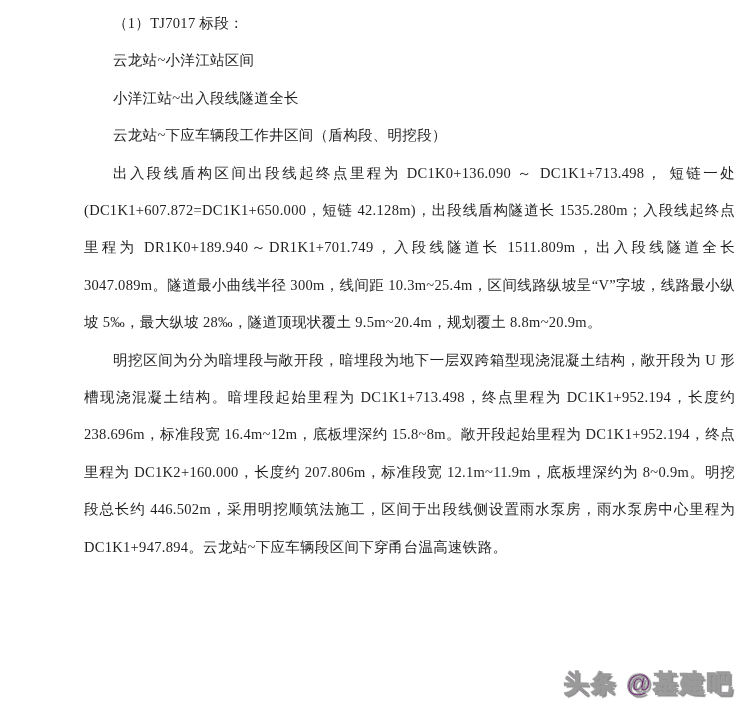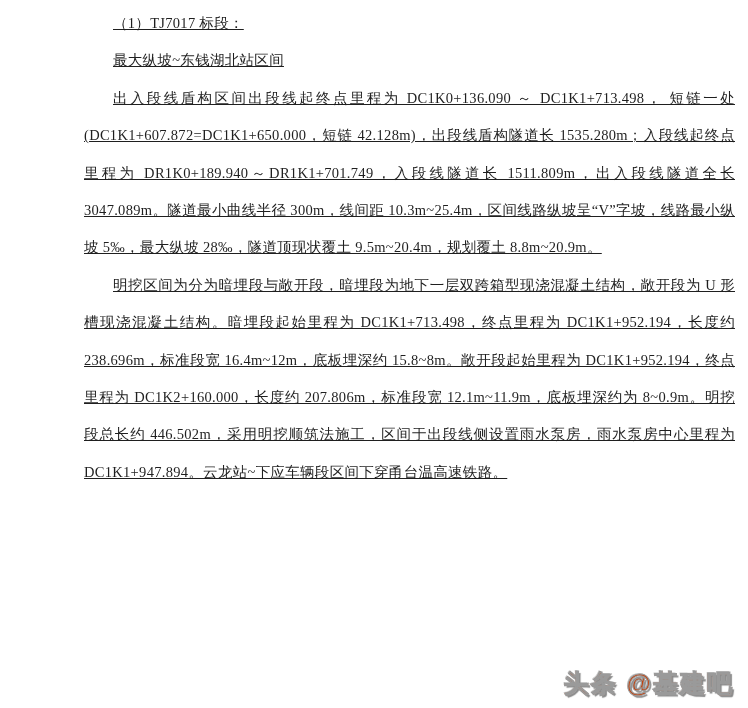--- a/index.html
+++ b/index.html
@@ -18,43 +18,44 @@
   .doc {
     padding: 5px 13px 0 84px;
     font-size: 14.5px;
     line-height: 37.4px;
     letter-spacing: 0.3px;
   }
   .para {
     margin: 0;
     text-indent: 2em;
     text-align: justify;
-    text-decoration: underline;
   }
   .para.heading,
   .para.subheading {
     text-align: left;
   }
   .watermark {
     position: absolute;
     right: 14px;
     bottom: 8px;
     font-family: "Liberation Sans", "DejaVu Sans", sans-serif;
     font-weight: bold;
     font-size: 25px;
     letter-spacing: 2px;
-    color: #c2410c;
+    color: #701a75;
     -webkit-text-stroke: 1px #9a9a9a;
     text-shadow: 2px 2px 1px #8a8a8a, -1px -1px 0 #c9c9c9;
     white-space: nowrap;
   }
 </style>
 </head>
 <body style="background: rgb(255, 255, 255); color: rgb(31, 31, 31);">
 
 <div class="doc">
     <p class="para heading">（1）TJ7017 标段：</p>
-    <p class="para subheading">最大纵坡~东钱湖北站区间</p>
+    <p class="para subheading">云龙站~小洋江站区间</p>
+    <p class="para subheading">小洋江站~出入段线隧道全长</p>
+    <p class="para subheading">云龙站~下应车辆段工作井区间（盾构段、明挖段）</p>
     <p class="para body">出入段线盾构区间出段线起终点里程为 DC1K0+136.090 ～ DC1K1+713.498， 短链一处 (DC1K1+607.872=DC1K1+650.000，短链 42.128m)，出段线盾构隧道长 1535.280m；入段线起终点里程为 DR1K0+189.940～DR1K1+701.749，入段线隧道长 1511.809m，出入段线隧道全长 3047.089m。隧道最小曲线半径 300m，线间距 10.3m~25.4m，区间线路纵坡呈“V”字坡，线路最小纵坡 5‰，最大纵坡 28‰，隧道顶现状覆土 9.5m~20.4m，规划覆土 8.8m~20.9m。</p>
     <p class="para body">明挖区间为分为暗埋段与敞开段，暗埋段为地下一层双跨箱型现浇混凝土结构，敞开段为 U 形槽现浇混凝土结构。暗埋段起始里程为 DC1K1+713.498，终点里程为 DC1K1+952.194，长度约 238.696m，标准段宽 16.4m~12m，底板埋深约 15.8~8m。敞开段起始里程为 DC1K1+952.194，终点里程为 DC1K2+160.000，长度约 207.806m，标准段宽 12.1m~11.9m，底板埋深约为 8~0.9m。明挖段总长约 446.502m，采用明挖顺筑法施工，区间于出段线侧设置雨水泵房，雨水泵房中心里程为 DC1K1+947.894。云龙站~下应车辆段区间下穿甬台温高速铁路。</p>
   </div>
 
 <div class="watermark">头条 @基建吧</div>
 
 </body></html>

